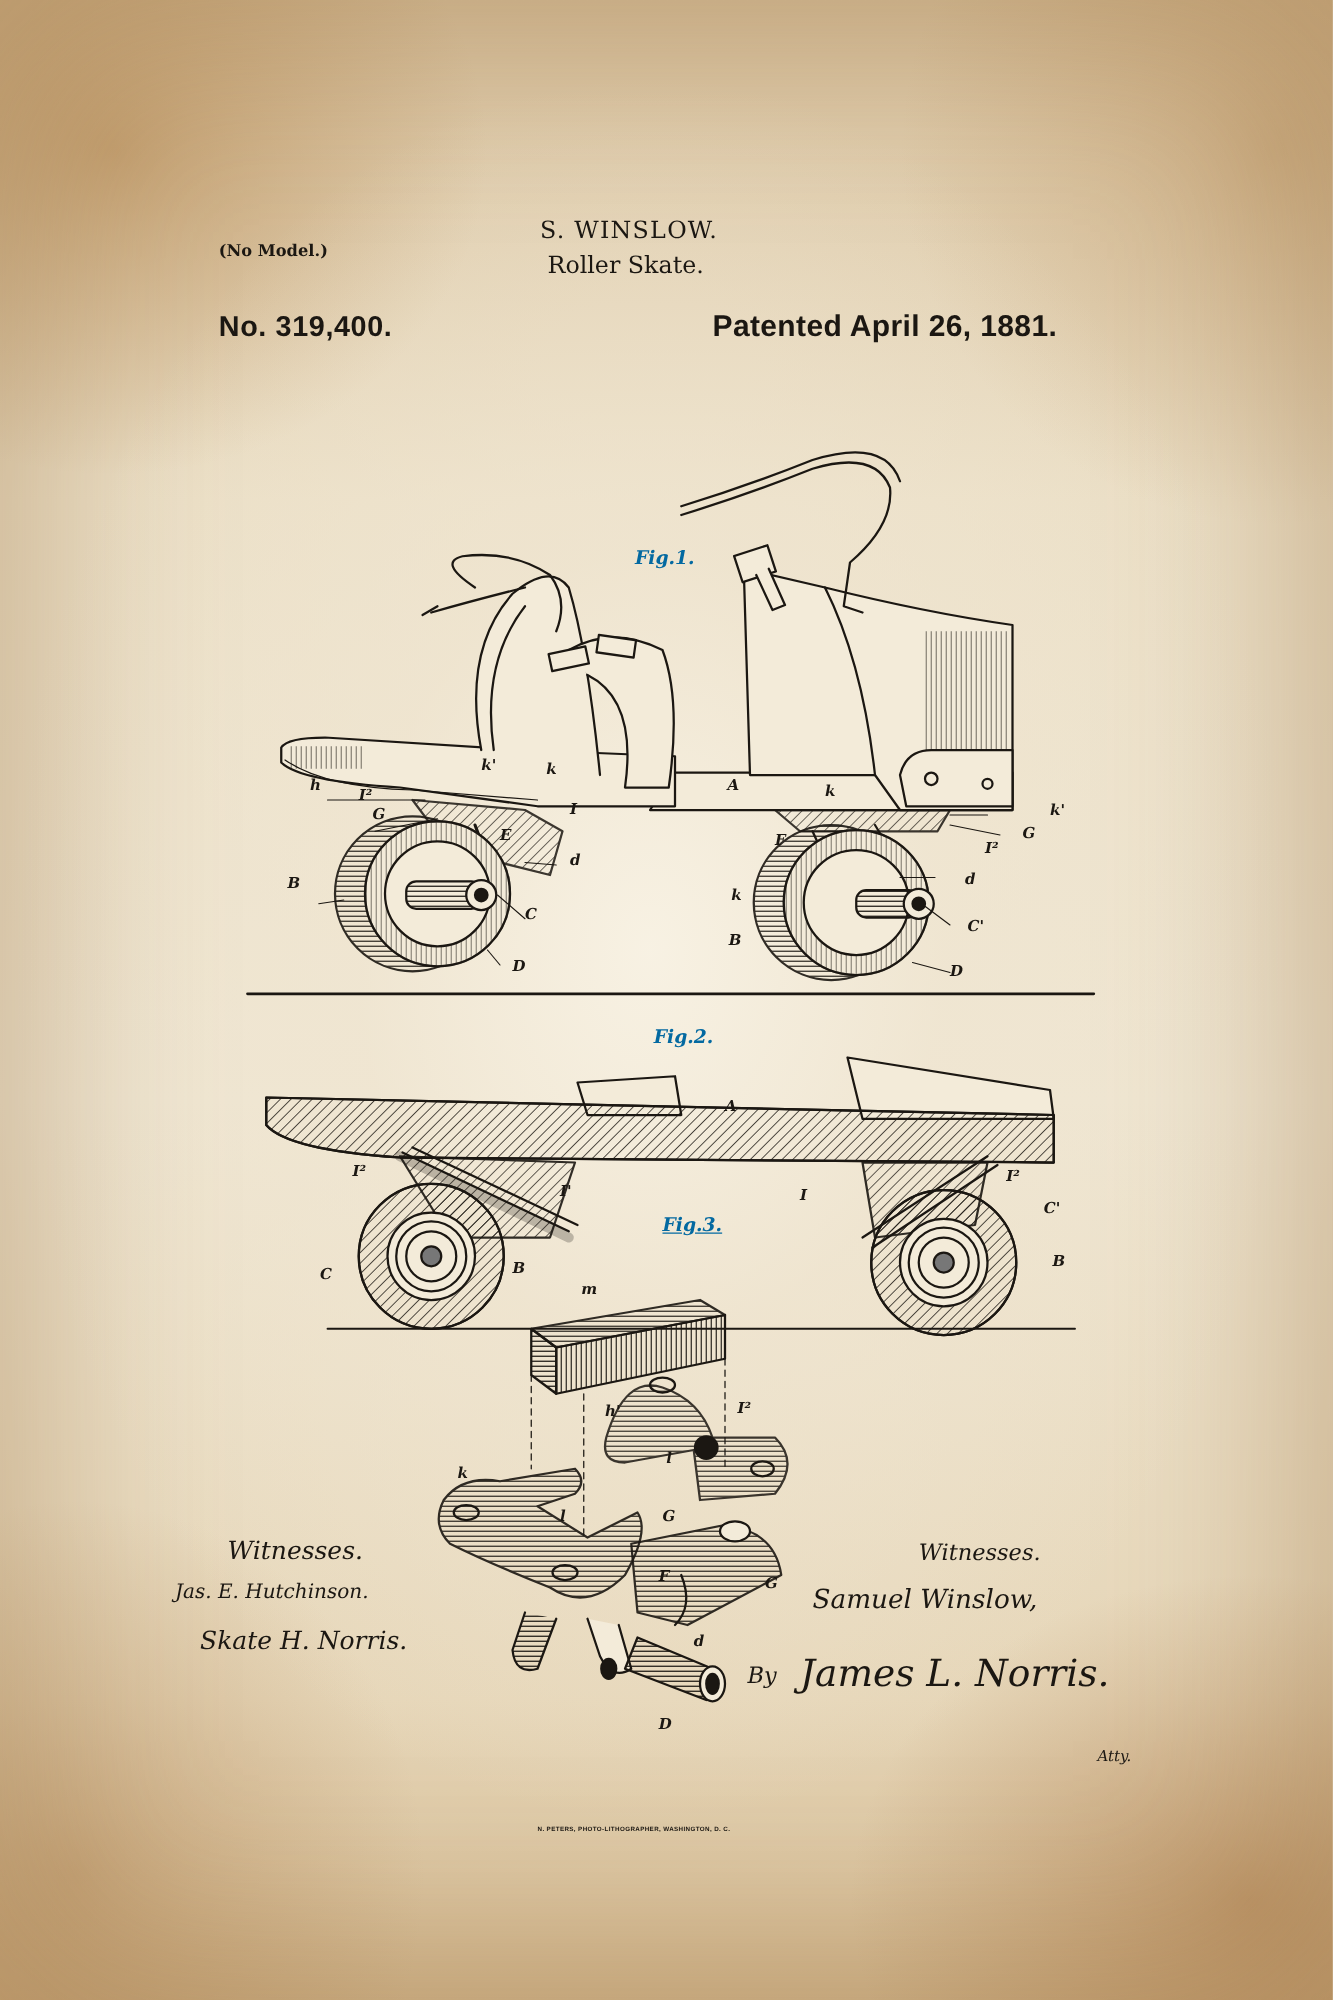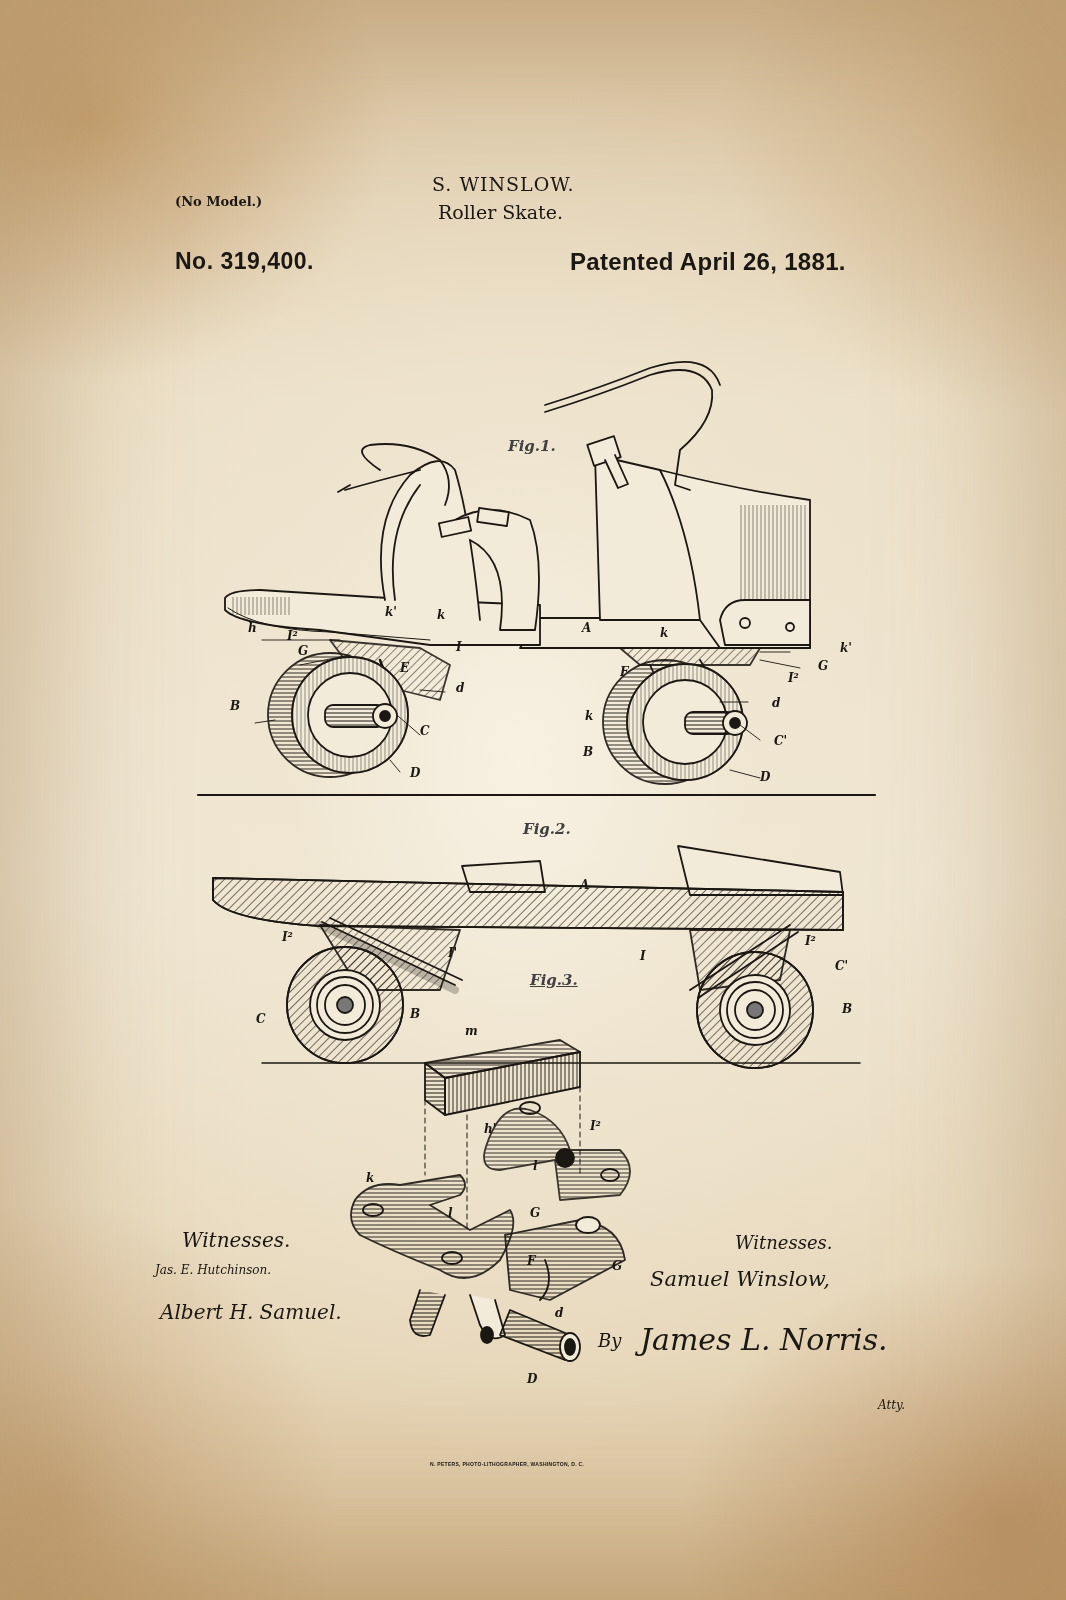--- a/index.html
+++ b/index.html
@@ -23,29 +23,29 @@
     pointer-events:none;
   }
   .txt { position:absolute; color:#1b1712; white-space:nowrap; }
   .no-model { left:175px; top:154px; font-family:"DejaVu Serif", serif; font-size:13px; font-weight:bold;margin-top:40px; }
   .inventor-name { left:432px; top:173px; font-family:"DejaVu Serif", serif; font-size:19px; letter-spacing:1px;text-align:center; }
   .title { left:438px; top:201px; font-family:"DejaVu Serif", serif; font-size:19px; }
   .patent-no { left:175px; top:248px; font-family:"Liberation Sans", sans-serif; font-weight:bold; font-size:23px; letter-spacing:0.5px; }
   .patent-date { left:570px; top:248px; font-family:"Liberation Sans", sans-serif; font-weight:bold; font-size:24px; letter-spacing:0.3px; }
   .script { font-family:"DejaVu Serif", serif; font-style:italic; }
   .witnesses-label { left:150px; top:1228px; font-size:20px;margin-left:32px; }
-  .witness-1 { left:155px; top:1263px; font-size:12px; }
+  .witness-1 { left:140px; top:1263px; font-size:16px; }
   .witness-2 { left:160px; top:1300px; font-size:20px; }
   .inventor-label { left:735px; top:1232px; font-size:18px; }
   .inventor-sig { left:650px; top:1267px; font-size:21px; }
   .by-label { left:598px; top:1330px; font-size:18px; }
   .attorney-sig { left:640px; top:1322px; font-size:30px; }
   .atty-label { left:878px; top:1398px; font-size:12px; }
   .lithographer { left:430px; top:1461px; font-family:"Liberation Sans", sans-serif; font-size:5px; font-weight:bold; letter-spacing:0.3px; }
-  .fig-label { position:absolute; font-family:"DejaVu Serif", serif; font-style:italic; font-weight:bold; font-size:15px; color:#404040; }
+  .fig-label { position:absolute; font-family:"DejaVu Serif", serif; font-style:italic; font-weight:bold; font-size:15px; color:#0369a1; }
   .ref { font-family:"DejaVu Serif", serif; font-style:italic; font-weight:bold; font-size:12px; fill:#1b1712; }
   svg.drawing { position:absolute; left:0; top:0; }
 </style>
 </head>
 <body>
 
 <div class="paper"></div>
 <div class="vignette"></div>
 
 <div class="txt no-model">(No Model.)</div>
@@ -255,20 +255,20 @@
     <text x="530" y="1217" class="ref">G</text>
     <text x="527" y="1265" class="ref">F</text>
     <text x="612" y="1270" class="ref">G</text>
     <text x="555" y="1317" class="ref">d</text>
     <text x="527" y="1383" class="ref">D</text>
   </g>
 </svg>
 
 <div class="txt script witnesses-label">Witnesses.</div>
 <div class="txt script witness-1">Jas. E. Hutchinson.</div>
-<div class="txt script witness-2">Albert H. Samuel.</div>
+<div class="txt script witness-2">Skate H. Norris.</div>
 <div class="txt script inventor-label">Witnesses.</div>
 <div class="txt script inventor-sig">Samuel Winslow,</div>
 <div class="txt script by-label">By</div>
 <div class="txt script attorney-sig">James L. Norris.</div>
 <div class="txt script atty-label">Atty.</div>
 
 <div class="txt lithographer">N. PETERS, PHOTO-LITHOGRAPHER, WASHINGTON, D. C.</div>
 
 </body></html>

